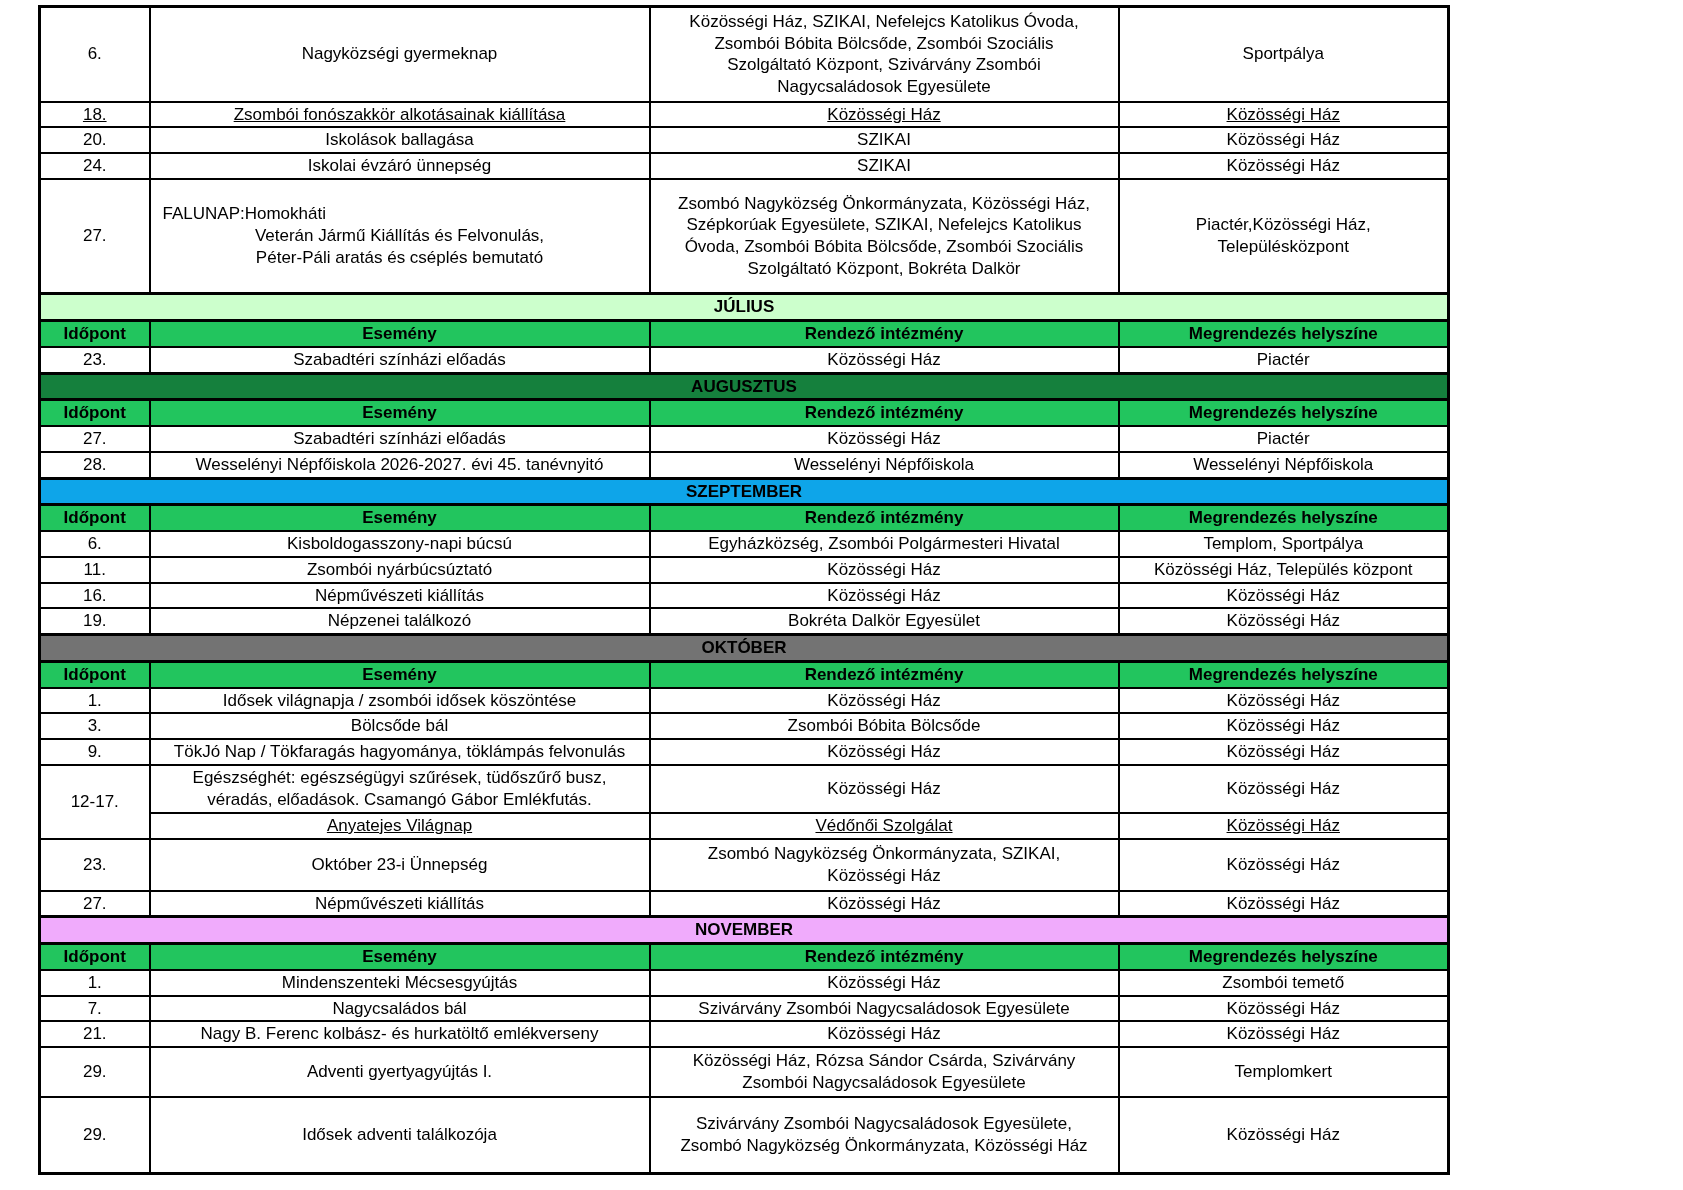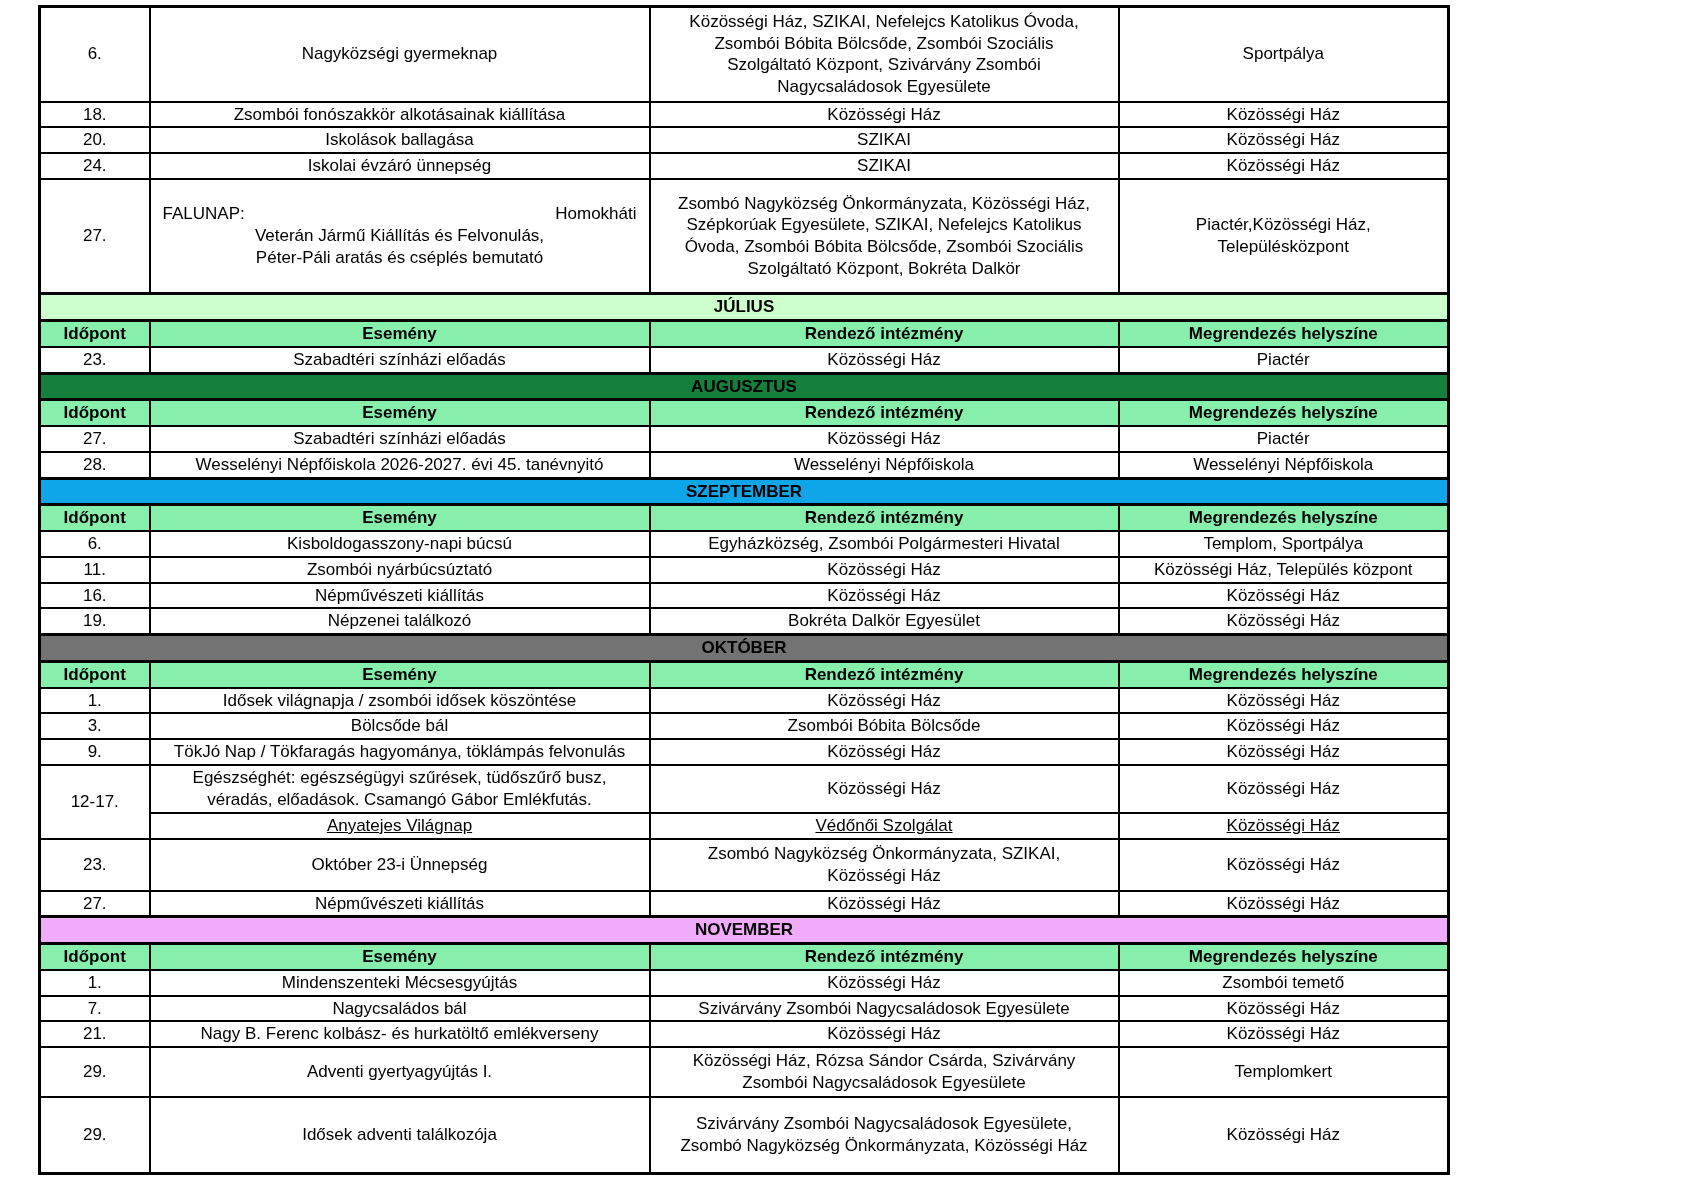--- a/index.html
+++ b/index.html
@@ -28,34 +28,33 @@
   td, th {
     border: 2px solid #000;
     text-align: center;
     vertical-align: middle;
     padding: 1px 5px;
     white-space: pre-line;
     overflow: hidden;
   }
   th {
     font-weight: bold;
-    background: #86efac;
+    background: #22c55e;
   }
   tr.head-row { height: 23px; }
   tr.band-row { height: 25px; }
   td.band-cell {
     font-weight: bold;
     border-top-width: 3px;
     border-bottom-width: 3px;
   }
   tr.data-row { height: 23px; }
   td.event-complex-cell { padding: 2px 8px; }
   .ev-line1 {
     display: flex;
-    justify-content: space-between;
     padding: 0 4px;
   }
   .ev-line { }
 </style>
 </head>
 <body>
 
 <div class="page">
   <table class="calendar">
     <colgroup>
@@ -67,21 +66,21 @@
     <tbody id="table-body">
         <tr class="data-row" style="height: 95px;">
           <td class="date">6.</td>
           <td class="event">Nagyközségi gyermeknap</td>
           <td class="org">Közösségi Ház, SZIKAI, Nefelejcs Katolikus Óvoda,
 Zsombói Bóbita Bölcsőde, Zsombói Szociális
 Szolgáltató Központ, Szivárvány Zsombói
 Nagycsaládosok Egyesülete</td>
           <td class="venue">Sportpálya</td>
         </tr>
-        <tr class="data-row" style="height: 24px;">
+        <tr class="data-row" style="height: 24px; text-decoration: underline;">
           <td class="date">18.</td>
           <td class="event">Zsombói fonószakkör alkotásainak kiállítása</td>
           <td class="org">Közösségi Ház</td>
           <td class="venue">Közösségi Ház</td>
         </tr>
         <tr class="data-row" style="height: 24px;">
           <td class="date">20.</td>
           <td class="event">Iskolások ballagása</td>
           <td class="org">SZIKAI</td>
           <td class="venue">Közösségi Ház</td>

